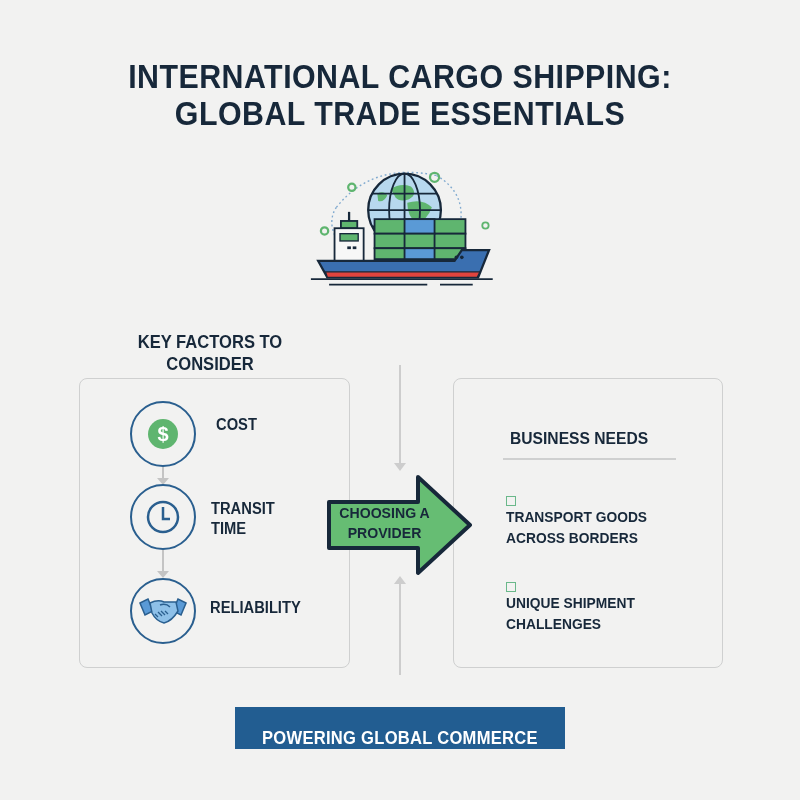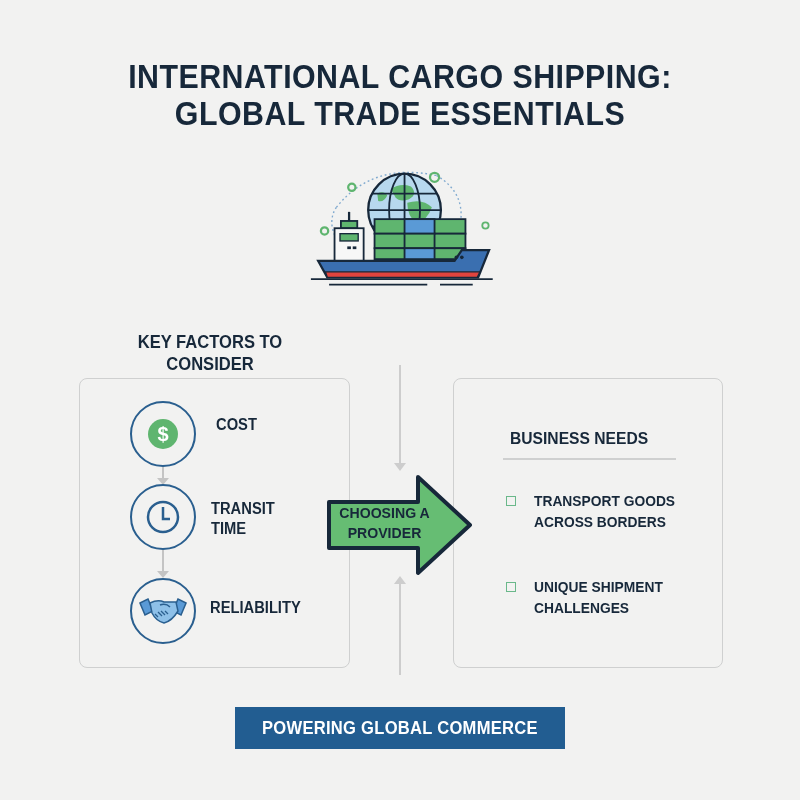--- a/index.html
+++ b/index.html
@@ -174,20 +174,21 @@
       top: 458px;
       width: 173px;
       height: 2px;
       background: #cfd0d0;
     }
     .bn-item {
       position: absolute;
       left: 506px;
       display: flex;
       align-items: flex-start;
+      flex-direction: column;
     }
     .bn-item-1 { top: 490px; }
     .bn-item-2 { top: 576px; }
     .bn-bullet {
       width: 8px;
       height: 8px;
       border: 1.5px solid #6ab88a;
       margin-top: 6px;
       margin-right: 18px;
       flex: 0 0 auto;
@@ -204,21 +205,21 @@
     .bn-text .line { display: block; }
 
     .footer-banner {
       position: absolute;
       left: 235px;
       top: 707px;
       width: 330px;
       height: 42px;
       background: #225d91;
       display: flex;
-      align-items: center;
+      align-items: flex-end;
       justify-content: center;
     }
     .footer-text {
       color: #ffffff;
       font-weight: 700;
       font-size: 18px;
       letter-spacing: 0.3px;
       transform: scaleX(0.92);
     }
   </style>

